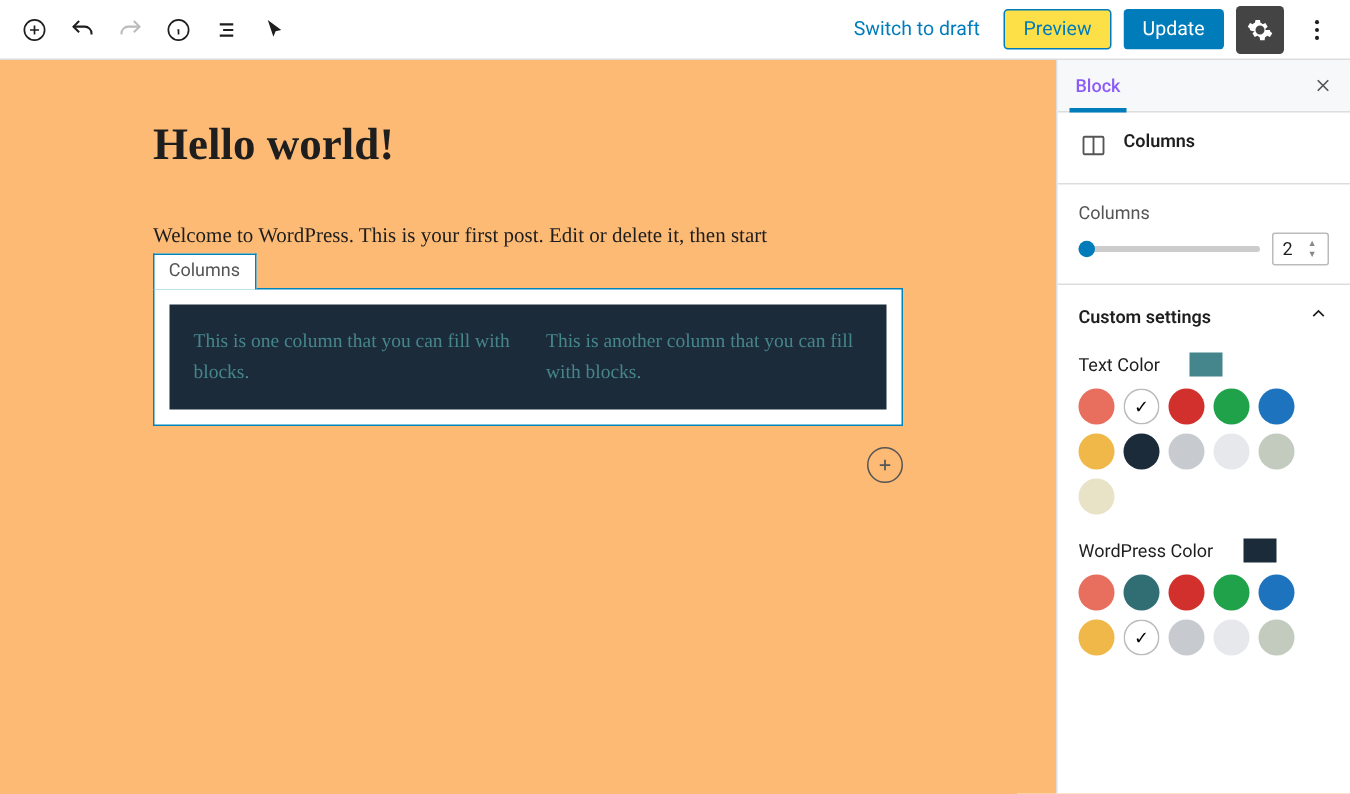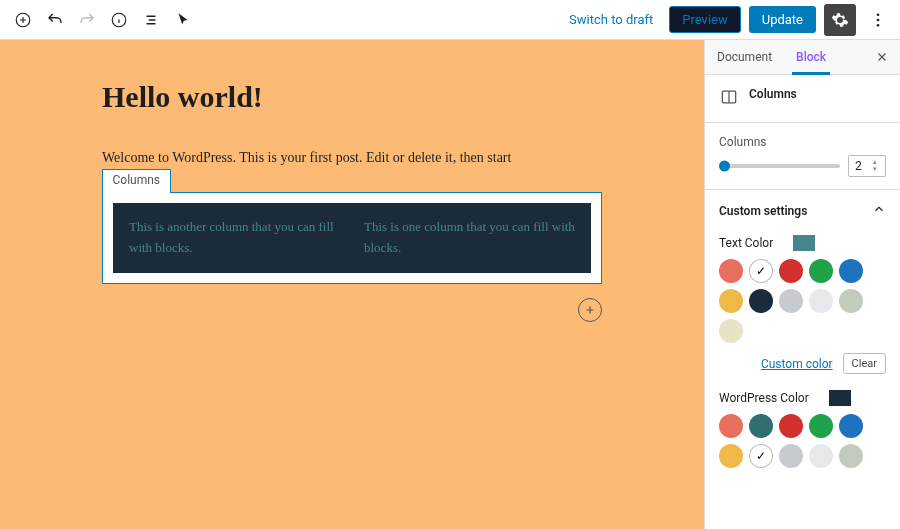--- a/index.html
+++ b/index.html
@@ -56,21 +56,21 @@
     font-size: 13px;
   }
   .btn {
     padding: 6px 12px;
     border-radius: 3px;
     font-size: 13px;
     cursor:pointer;
     border: 1px solid transparent;
     line-height: 1;
   }
-  .btn.outline { border-color: var(--wp-blue); color: var(--wp-blue); background:#0f172a; }
+  .btn.outline { border-color: var(--wp-blue); color: var(--wp-blue); background:#fde047; }
   .btn.primary { background: var(--wp-blue); color:#fff; }
   .sq-btn {
     width:32px; height:32px;
     display:flex; align-items:center; justify-content:center;
     border-radius:3px;
     cursor:pointer;
   }
   .sq-btn.dark { background:#444; color:#fff; }
   .sq-btn svg, .kebab svg { width:18px; height:18px; }
   .kebab {
@@ -318,36 +318,35 @@
 
   <div class="canvas">
     <div class="post">
       <h1 class="post-title">Hello world!</h1>
       <p class="post-para">Welcome to WordPress. This is your first post. Edit or delete it, then start</p>
 
       <div style="position:relative; margin-top:26px;">
         <div class="columns-block">
           <div class="block-tab">Columns</div>
           <div class="columns-inner">
+            <div class="col">This is one column that you can fill with blocks.</div>
             <div class="col">This is another column that you can fill with blocks.</div>
-            <div class="col">This is one column that you can fill with blocks.</div>
           </div>
         </div>
         <div class="add-below">
           <svg width="14" height="14" viewBox="0 0 24 24" fill="none" stroke="currentColor" stroke-width="2">
               <path d="M12 6v12M6 12h12"></path>
             </svg>
         </div>
       </div>
     </div>
   </div>
 
   <div class="sidebar">
     <div class="tabs">
-      <div class="tab">Document</div>
       <div class="tab active">Block</div>
       <div class="tab-close">
         <svg width="14" height="14" viewBox="0 0 24 24" fill="none" stroke="currentColor" stroke-width="2">
             <path d="M6 6l12 12M18 6L6 18"></path>
           </svg>
       </div>
     </div>
 
     <div class="panel block-desc">
       <div class="icon">
@@ -392,24 +391,20 @@
           <div class="swatch" style="background: rgb(210, 48, 44);"></div>
           <div class="swatch" style="background: rgb(31, 162, 74);"></div>
           <div class="swatch" style="background: rgb(30, 115, 190);"></div>
           <div class="swatch" style="background: rgb(240, 184, 73);"></div>
           <div class="swatch" style="background: rgb(27, 43, 58);"></div>
           <div class="swatch" style="background: rgb(199, 203, 208);"></div>
           <div class="swatch" style="background: rgb(230, 232, 235);"></div>
           <div class="swatch" style="background: rgb(195, 203, 191);"></div>
           <div class="swatch" style="background: rgb(232, 226, 198);"></div>
         </div>
-      <div class="color-actions">
-        <span class="link-small">Custom color</span>
-        <span class="clear-btn">Clear</span>
-      </div>
     </div>
 
     <div class="color-group">
       <div class="color-label">
         <span>WordPress Color</span>
         <span class="color-chip" style="background:#1b2b3a"></span>
       </div>
       <div class="swatches" id="bg-swatches">
           <div class="swatch" style="background: rgb(232, 111, 94);"></div>
           <div class="swatch" style="background: rgb(49, 110, 116);"></div>

